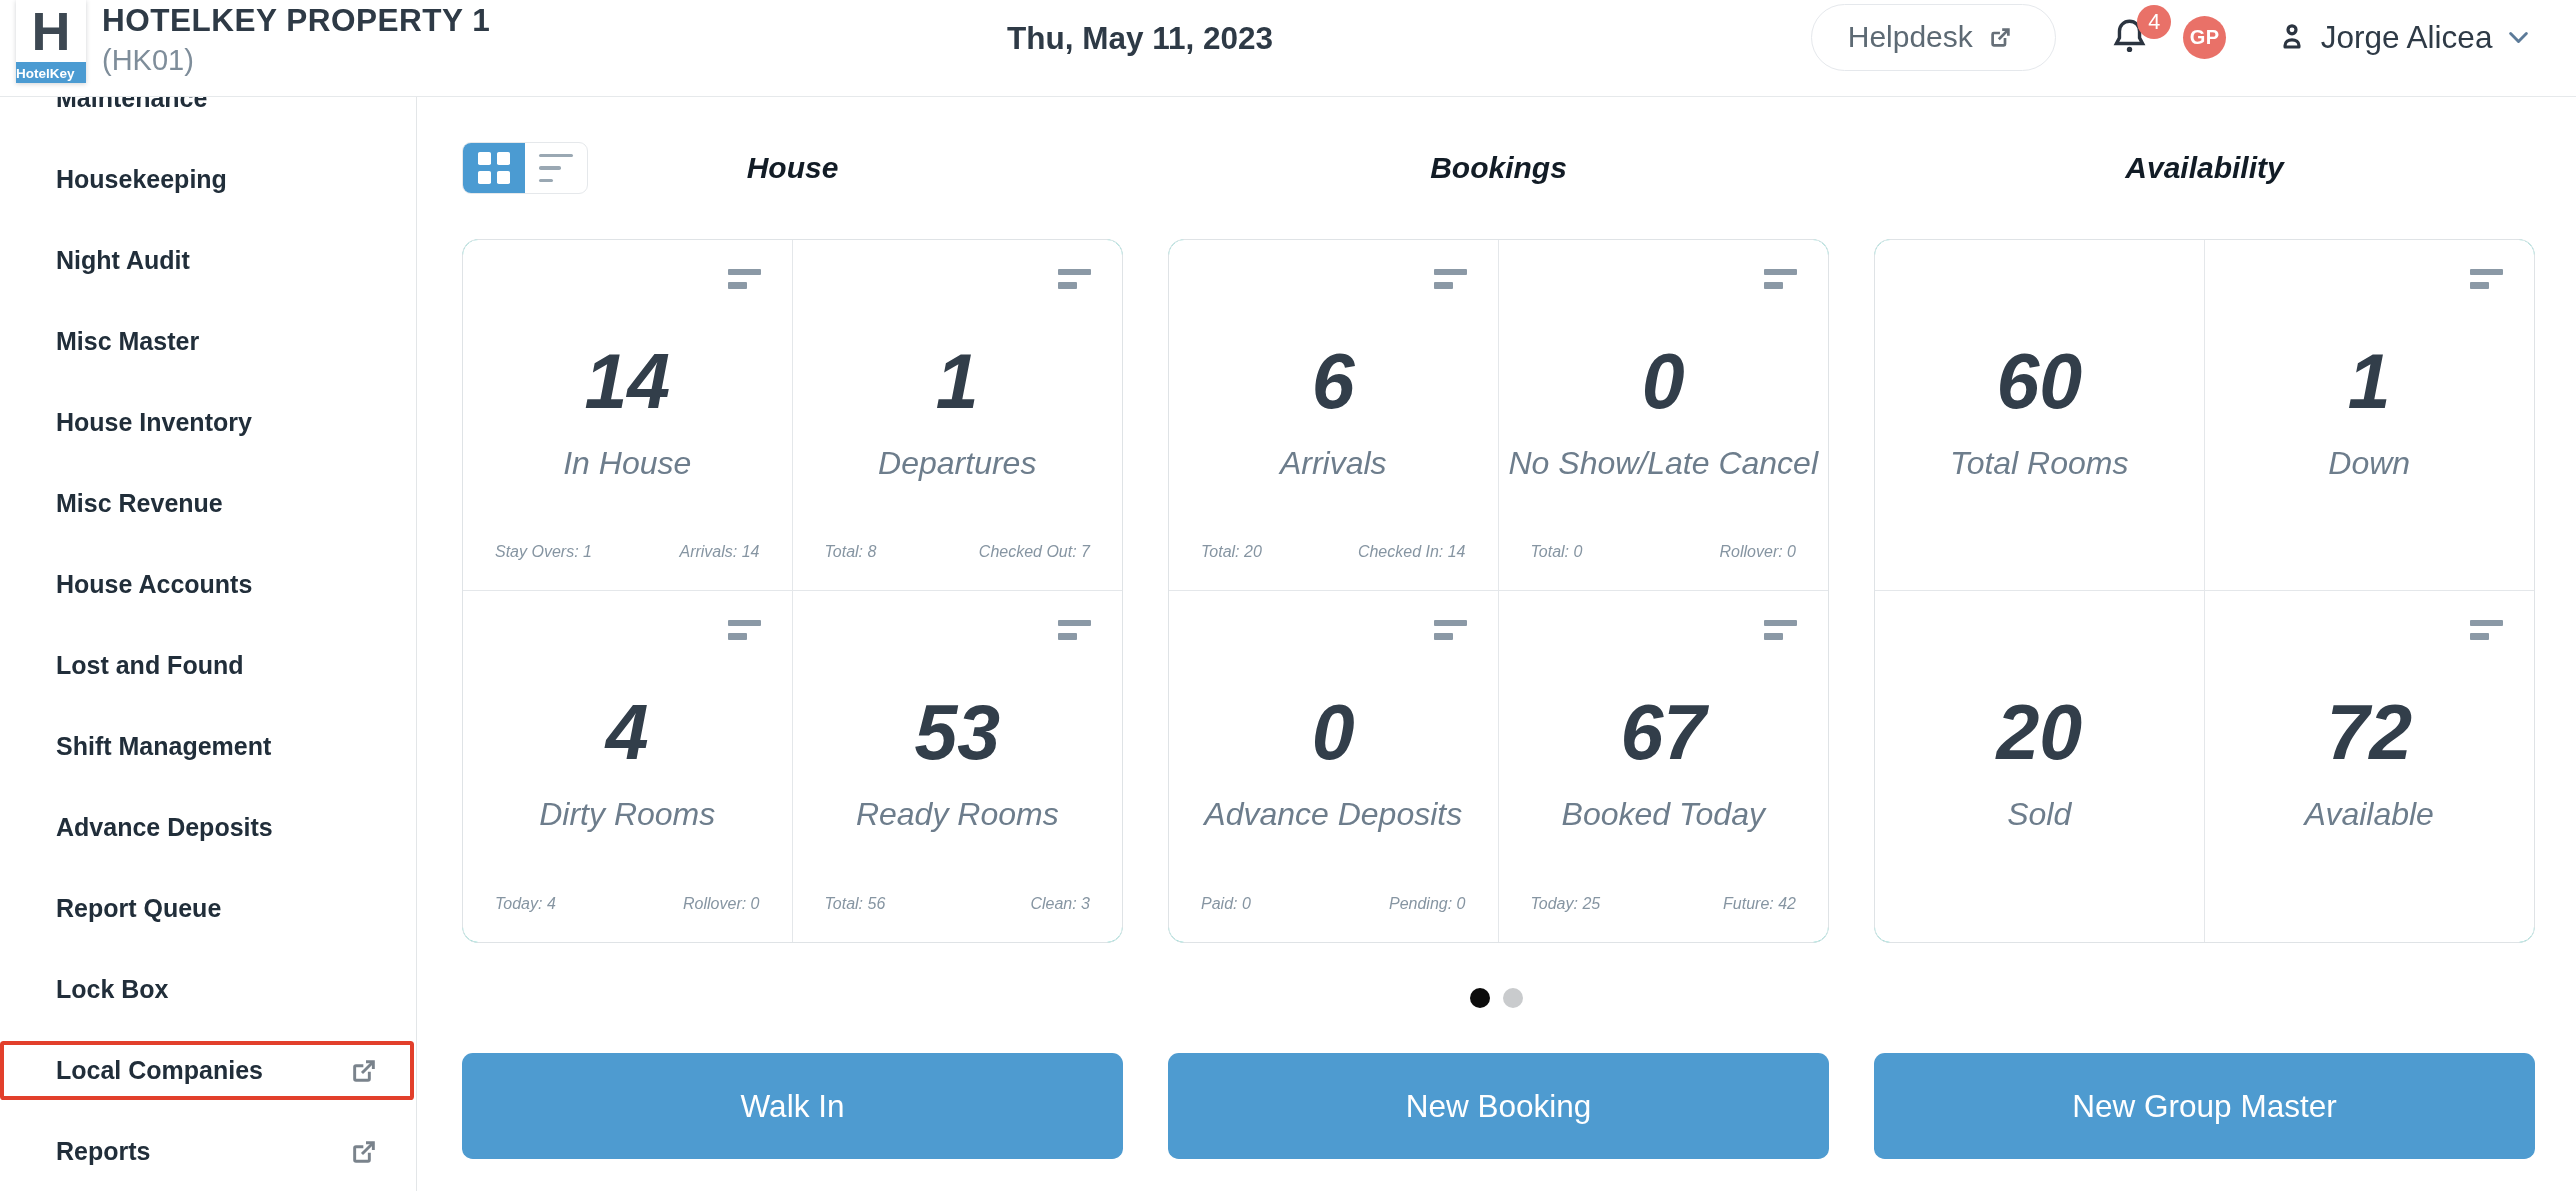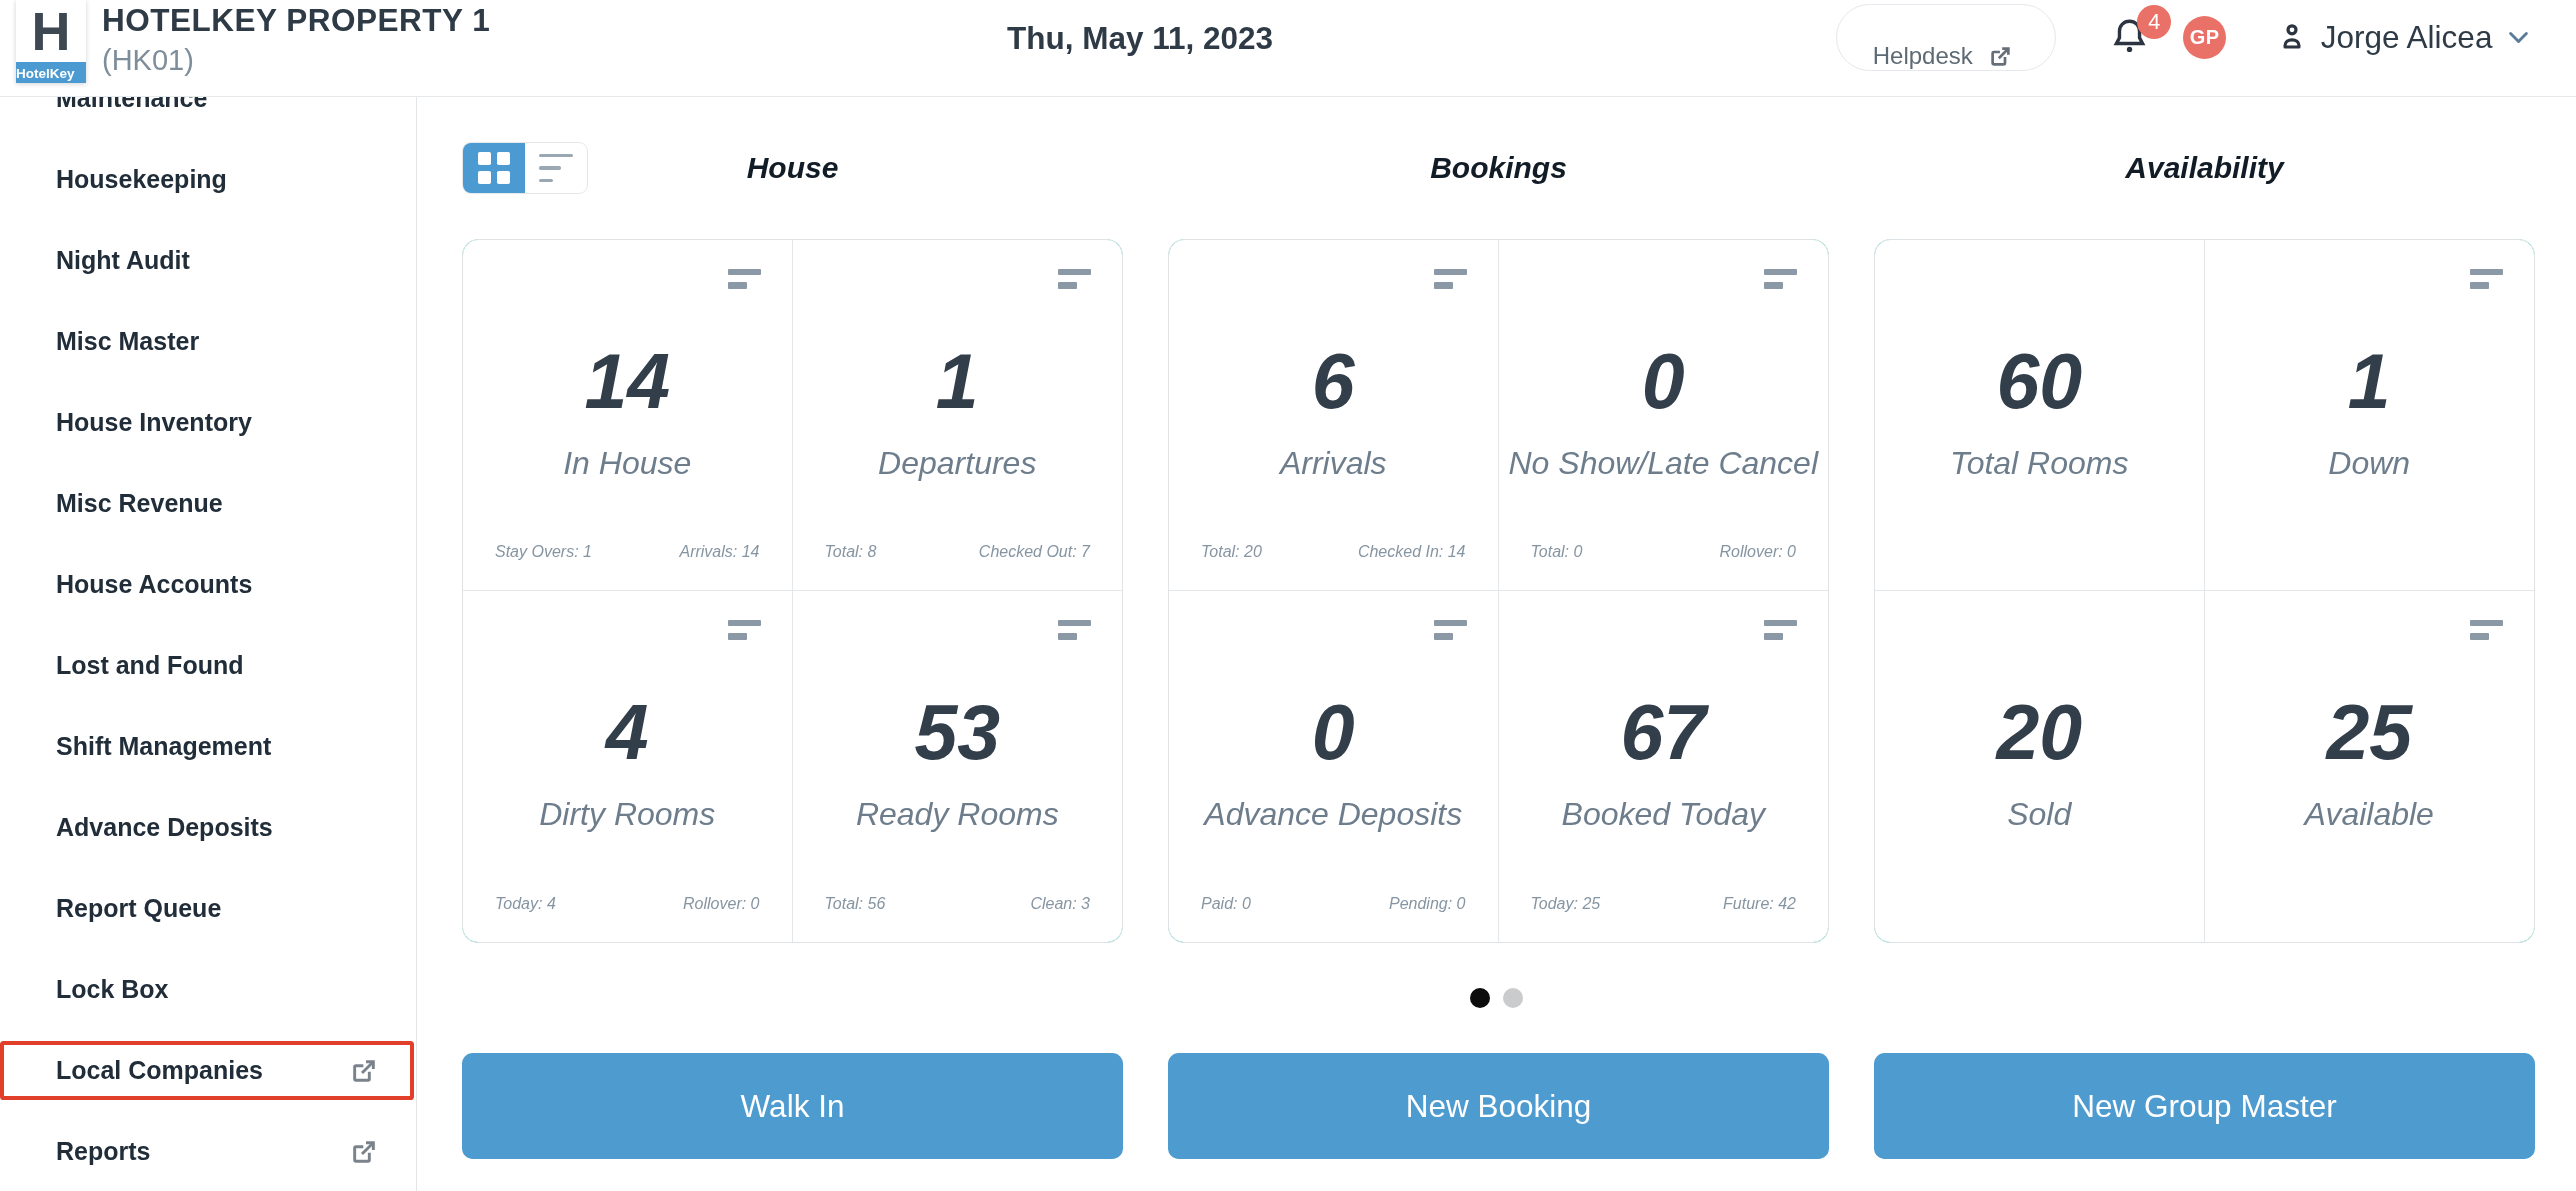--- a/index.html
+++ b/index.html
@@ -10,21 +10,21 @@
   
   .header { height:97px; flex:0 0 97px; display:flex; align-items:flex-start; padding:0 44px 0 16px; border-bottom:1.8px solid #e6e9eb; background:#fff; position:relative; z-index:5; }
   .logo { width:70px; height:83px; background:#fff; box-shadow:0 0.9px 4.5px rgba(40,50,60,.22); display:flex; flex-direction:column; overflow:hidden; }
   .logo-h { flex:1; display:flex; align-items:center; justify-content:center; font-size:54px; font-weight:700; color:#3d4852; }
   .logo-strip { height:23.4px; background:#4b9bd2; color:#fff; font-size:13.5px; font-weight:700; text-align:left; line-height:23.4px; }
   .title-block { margin-left:16px; margin-top:1.8px; }
   .property-name { font-size:31.5px; font-weight:700; color:#2e3a46; letter-spacing:0.5px; }
   .property-code { font-size:29px; font-weight:400; color:#7e8d9a; margin-top:5.4px; }
   .date { position:absolute; left:1140px; top:20px; transform:translateX(-50%); font-size:31.5px; font-weight:600; color:#2e3a46; white-space:nowrap; }
   .h-right { margin-left:auto; display:flex; align-items:center; margin-top:3.6px; }
-  .helpdesk { display:flex; align-items:flex-end; gap:14.4px; height:67px; padding:0 36px; border:1.8px solid #e5e8ec; border-radius:34px; background:#fff; font-size:24px; color:#5d6a74; cursor:pointer; }
+  .helpdesk { display:flex; align-items:center; gap:14.4px; height:67px; padding:0 36px; border:1.8px solid #e5e8ec; border-radius:34px; background:#fff; font-size:30px; color:#5d6a74; cursor:pointer; }
   .bell-wrap { position:relative; margin-left:52px; width:43px; height:47px; }
   .badge { position:absolute; top:-9px; right:-20px; width:34px; height:34px; border-radius:50%; background:#e97168; color:#fff; font-size:21.6px; display:flex; align-items:center; justify-content:center; }
   .avatar { margin-left:32px; width:43px; height:43px; border-radius:50%; background:#e97168; color:#fff; font-size:20px; font-weight:700; display:flex; align-items:center; justify-content:center; letter-spacing:0.5px; }
   .user { margin-left:50px; display:flex; align-items:center; gap:12.6px; cursor:pointer; }
   .user-name { font-size:31.5px; color:#2e3a46; }
 
   
   .body-row { flex:1; display:flex; min-height:0; }
   .sidebar { width:417px; flex:0 0 417px; border-right:1.8px solid #e3e6e8; overflow:hidden; background:#fff; }
   .nav { list-style:none; margin-top:-39px; }
@@ -334,21 +334,21 @@
             </div>
             <div class="cell">
               <div class="num">20</div>
               <div class="lbl">Sold</div>
             </div>
             <div class="cell">
               <span class="card-menu">
                   <i class="b1"></i>
                   <i class="b2"></i>
                 </span>
-              <div class="num">25</div>
+              <div class="num">72</div>
               <div class="lbl">Available</div>
             </div>
           </div>
         </div>
       </div>
 
       <div class="dots">
         <div class="dot active"></div>
         <div class="dot"></div>
       </div>

